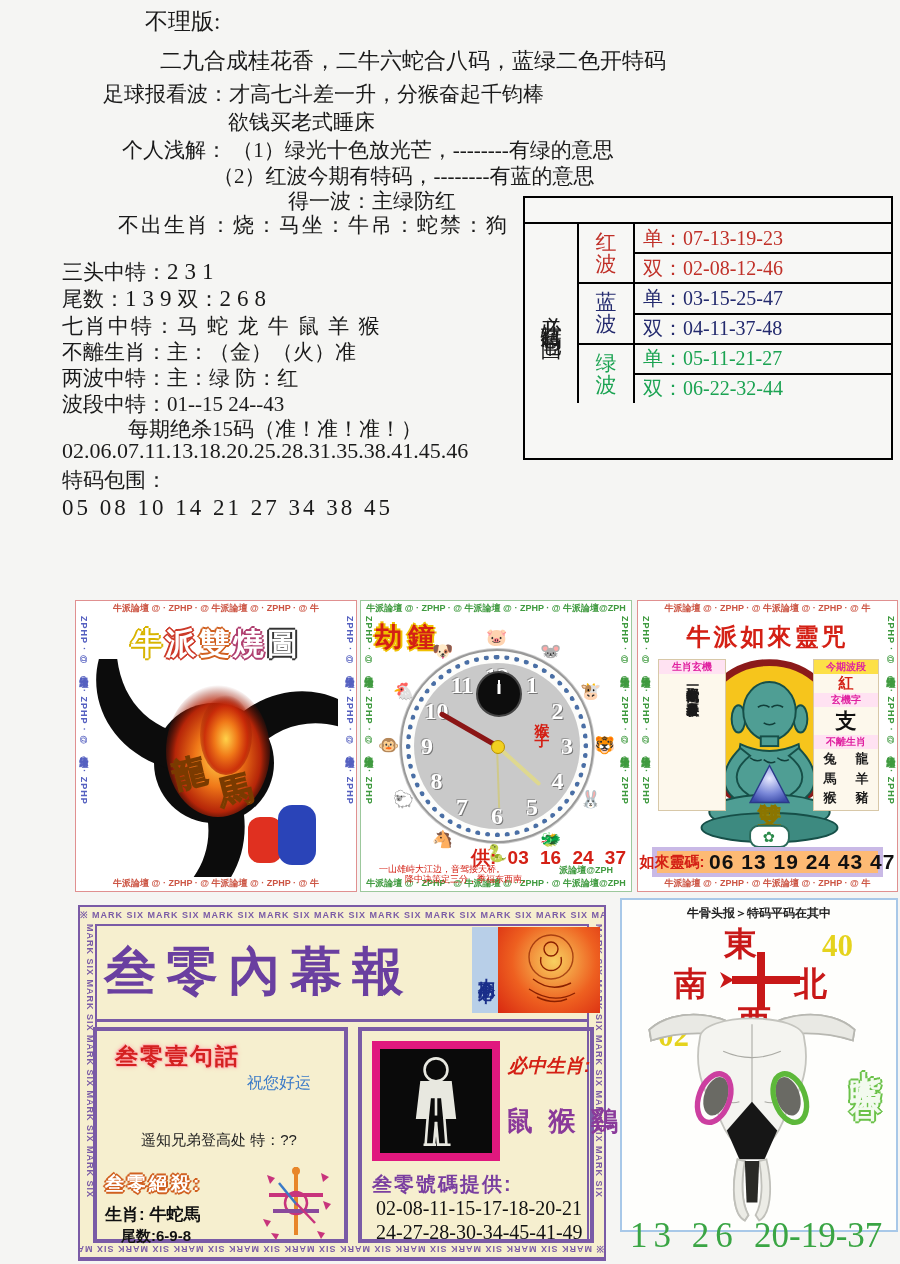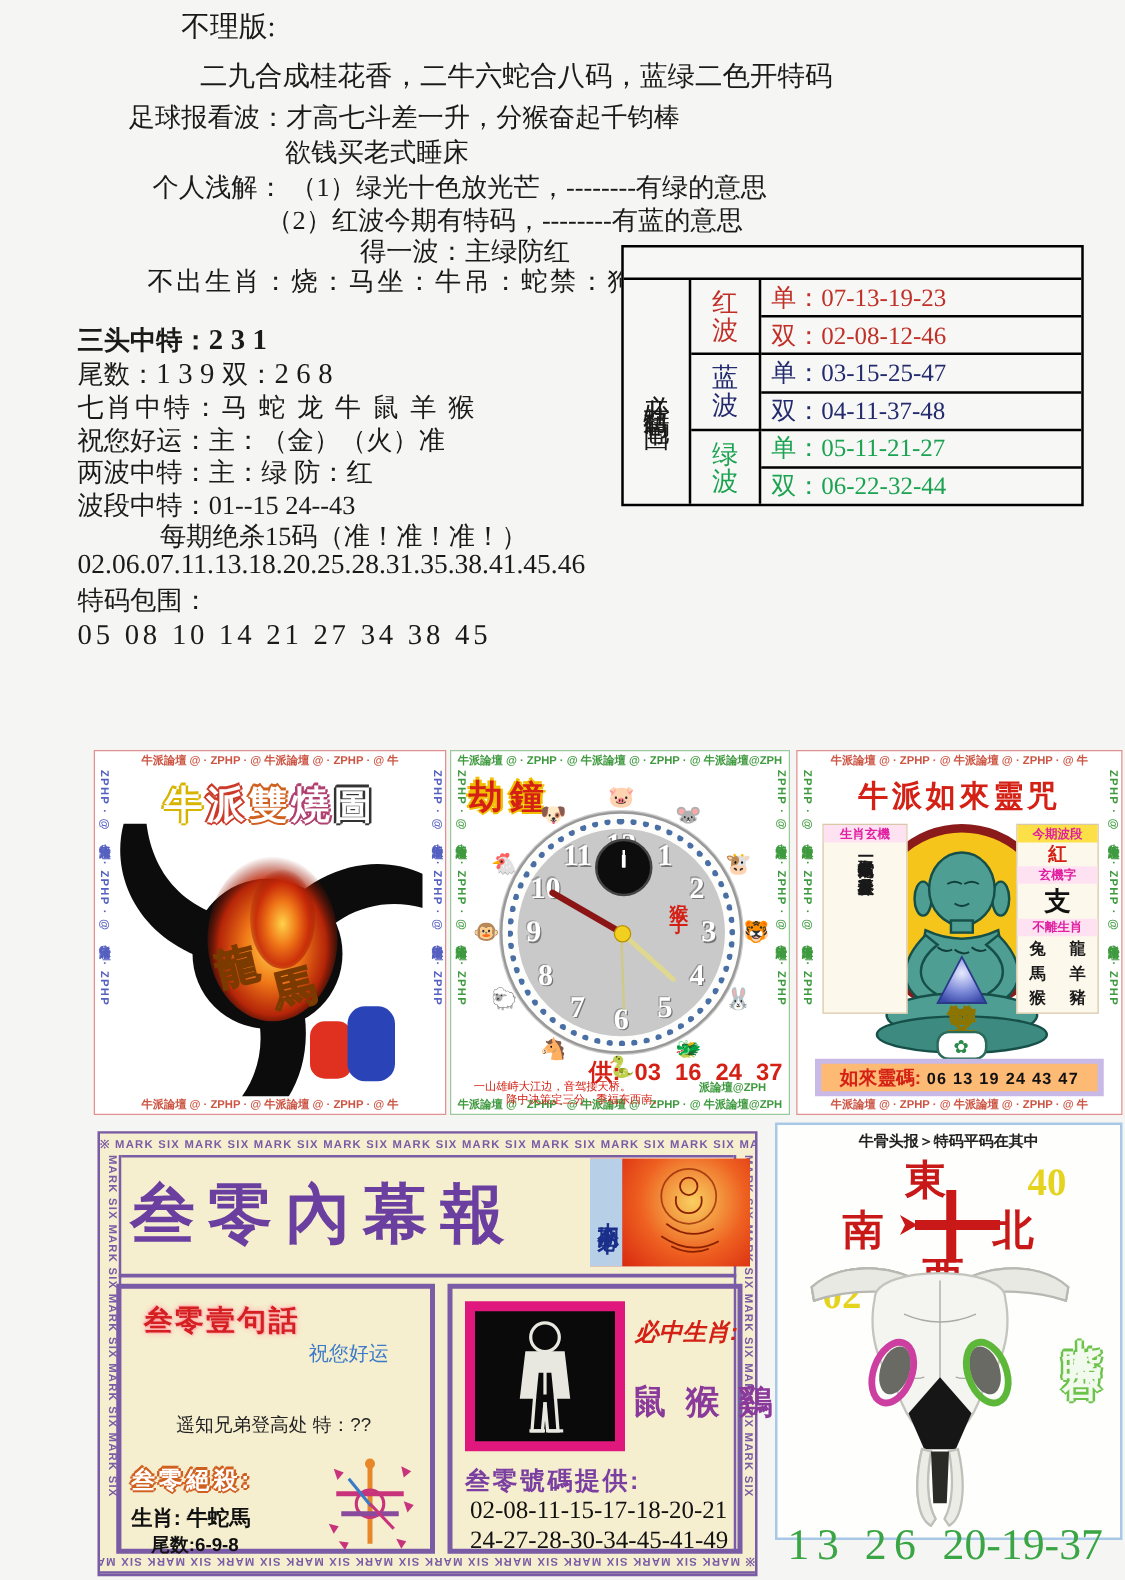--- a/index.html
+++ b/index.html
@@ -2,21 +2,21 @@
 <html><head>
 <meta charset="utf-8">
 <style>
   html,body{margin:0;padding:0;background:#e9e9e7;}
   .page{position:relative;width:900px;height:1264px;background:#f5f5f3;overflow:hidden;
         font-family:"Liberation Serif",serif;color:#1a1a1a;}
   .abs{position:absolute;}
   .doc{font-size:21px;white-space:nowrap;}
   .sp{letter-spacing:6px;font-size:23px;}
   
-  .wtable{position:absolute;left:497px;top:196px;width:370px;height:209px;border:2px solid #000;background:#f7f7f5;box-sizing:border-box;}
+  .wtable{position:absolute;left:523px;top:196px;width:370px;height:264px;border:2px solid #000;background:#f7f7f5;box-sizing:border-box;}
   .wtable .toprow{height:24px;border-bottom:2px solid #000;}
   .wtable .body{display:flex;height:179px;}
   .wtable .side{width:52px;border-right:2px solid #000;display:flex;align-items:center;justify-content:center;
       writing-mode:vertical-rl;text-orientation:upright;font-size:21px;letter-spacing:5px;}
   .wtable .mid{width:56px;display:flex;flex-direction:column;}
   .wtable .mid .wcell{flex:1;border-right:2px solid #000;border-bottom:2px solid #000;display:flex;align-items:center;justify-content:center;
       font-size:21px;line-height:1.05;width:100%;box-sizing:border-box;}
   .wtable .mid .wcell:last-child{border-bottom:none;}
   .wtable .wcell span{display:block;width:1.1em;text-align:center;word-break:break-all;}
   .wtable .nums{flex:1;display:flex;flex-direction:column;}
@@ -67,24 +67,24 @@
 <div class="page">
 
   <div class="abs doc" style="left:145px;top:6px;font-size:23px;">不理版:</div>
   <div class="abs doc" style="left:160px;top:46px;font-size:22px;">二九合成桂花香，二牛六蛇合八码，蓝绿二色开特码</div>
   <div class="abs doc" style="left:103px;top:80px;">足球报看波：才高七斗差一升，分猴奋起千钧棒</div>
   <div class="abs doc" style="left:228px;top:108px;">欲钱买老式睡床</div>
   <div class="abs doc" style="left:122px;top:136px;">个人浅解：  （1）绿光十色放光芒，--------有绿的意思</div>
   <div class="abs doc" style="left:213px;top:162px;">（2）红波今期有特码，--------有蓝的意思</div>
   <div class="abs doc" style="left:288px;top:187px;">得一波：主绿防红</div>
   <div class="abs doc" style="left:118px;top:211px;letter-spacing:2px;">不出生肖：烧：马坐：牛吊：蛇禁：狗</div>
-  <div class="abs doc" style="left:62px;top:258px;font-weight:bold;"><span>三头中特：</span><span class="sp">231</span></div>
+  <div class="abs doc" style="left:62px;top:258px;"><span>三头中特：</span><span class="sp">231</span></div>
   <div class="abs doc" style="left:62px;top:285px;"><span>尾数：</span><span class="sp">139</span><span>双：</span><span class="sp">268</span></div>
   <div class="abs doc" style="left:62px;top:312px;letter-spacing:2px;">七肖中特：马 蛇 龙 牛 鼠 羊 猴</div>
-  <div class="abs doc" style="left:62px;top:338px;">祝您好运：主：（金）（火）准</div>
+  <div class="abs doc" style="left:62px;top:338px;">不離生肖：主：（金）（火）准</div>
   <div class="abs doc" style="left:62px;top:364px;">两波中特：主：绿 防：红</div>
   <div class="abs doc" style="left:62px;top:390px;">波段中特：01--15  24--43</div>
   <div class="abs doc" style="left:128px;top:415px;">每期绝杀15码（准！准！准！）</div>
   <div class="abs doc" style="left:62px;top:438px;font-size:22px;">02.06.07.11.13.18.20.25.28.31.35.38.41.45.46</div>
   <div class="abs doc" style="left:62px;top:466px;">特码包围：</div>
   <div class="abs doc" style="left:62px;top:495px;font-size:23px;letter-spacing:3px;">05 08  10  14  21  27  34  38  45</div>
 
   <div class="wtable">
     <div class="toprow"></div>
     <div class="body">
@@ -259,21 +259,21 @@
         <span>馬</span>
         <span>羊</span>
         <span>猴</span>
         <span>豬</span>
       </div>
     </div>
 
     <div class="abs" style="left:14px;right:14px;top:246px;height:30px;background:#c9b9e6;">
       <div class="abs nowrap" style="left:5px;right:5px;top:4px;bottom:4px;background:#fdba74;display:flex;align-items:center;justify-content:center;font-family:'Liberation Sans',sans-serif;font-weight:bold;">
         <span style="color:#d42015;font-size:15px;">如來靈碼:</span>&nbsp;
-        <span style="color:#111;font-size:13px;letter-spacing:1px;">06  13  19  24  43  47</span>
+        <span style="color:#111;font-size:21px;letter-spacing:1px;">06  13  19  24  43  47</span>
       </div>
     </div>
   </div>
 
   <div class="panel" style="left:78px;top:905px;width:528px;height:356px;background:#f6efcf;border:2px solid #7a5ba6;">
     <div class="mstrip-h" style="top:0;border-bottom:2px solid #7a5ba6;">※  MARK SIX   MARK SIX   MARK SIX   MARK SIX   MARK SIX   MARK SIX   MARK SIX   MARK SIX   MARK SIX   MARK SIX   MARK SIX   MARK SIX  ※</div>
     <div class="mstrip-h" style="bottom:0;border-top:2px solid #7a5ba6;transform:rotate(180deg);">※  MARK SIX   MARK SIX   MARK SIX   MARK SIX   MARK SIX   MARK SIX   MARK SIX   MARK SIX   MARK SIX   MARK SIX   MARK SIX   MARK SIX  ※</div>
     <div class="mstrip-v" style="left:0;border-right:2px solid #7a5ba6;">MARK SIX   MARK SIX   MARK SIX   MARK SIX   MARK SIX</div>
     <div class="mstrip-v" style="right:0;border-left:2px solid #7a5ba6;">MARK SIX   MARK SIX   MARK SIX   MARK SIX   MARK SIX</div>
 

